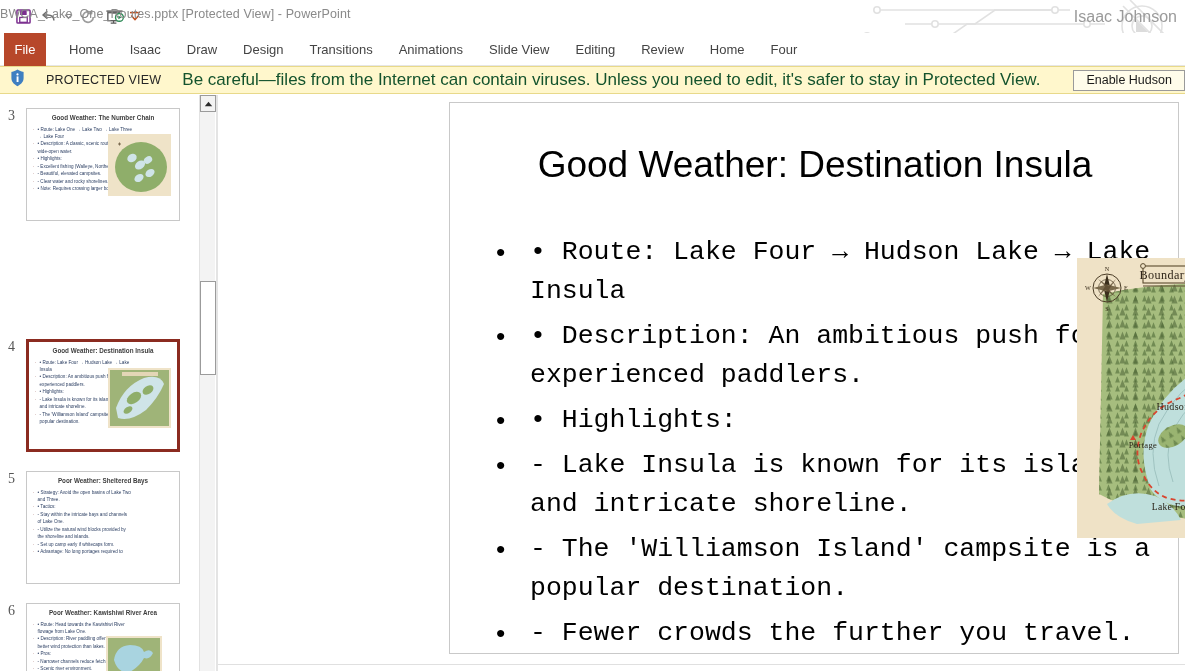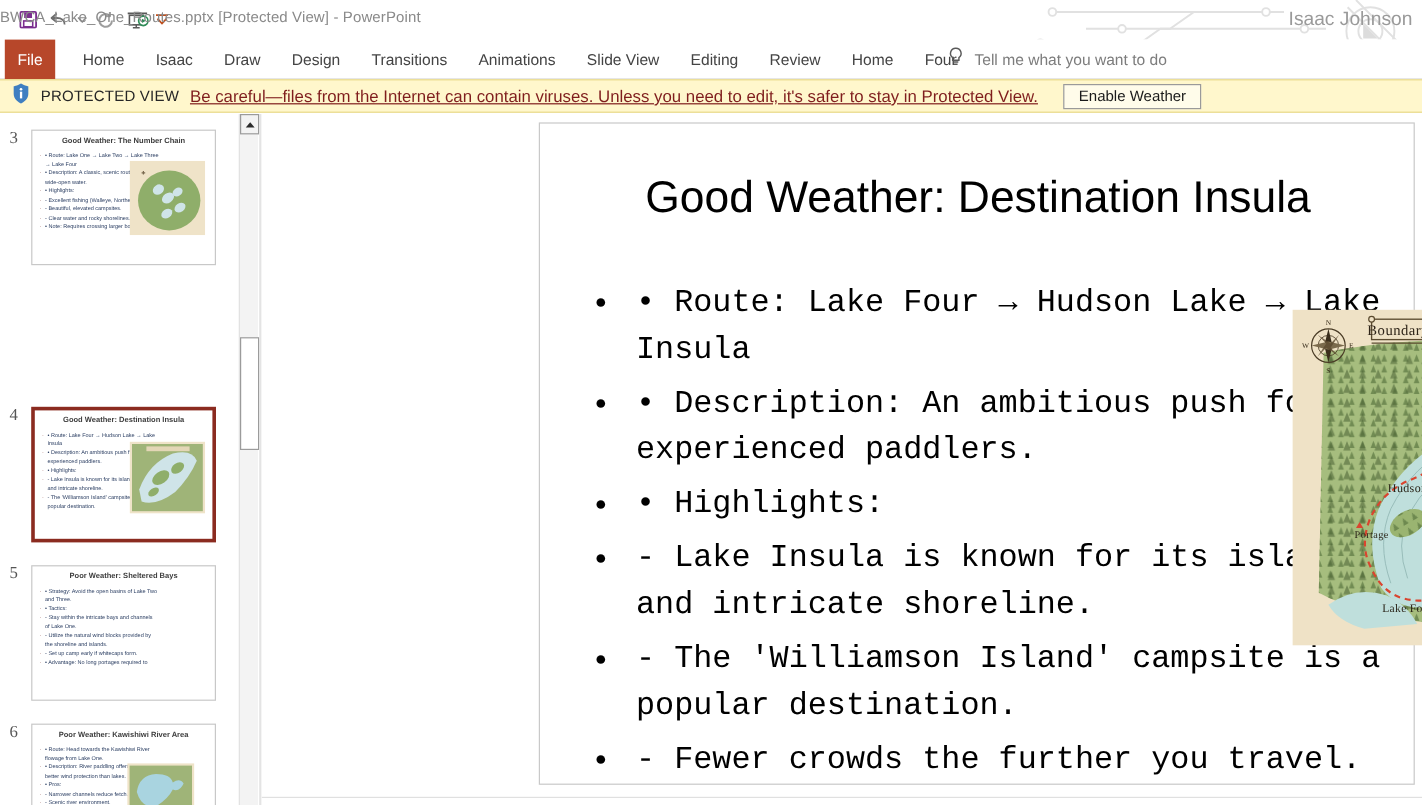--- a/index.html
+++ b/index.html
@@ -47,25 +47,25 @@
   .tellme {
     position: absolute; left: 790px; top: 0; height: 33px;
     display: flex; align-items: center; gap: 9px;
   }
   .tellme-text { font-size: 13px; color: #7d7d7d; }
 
   
   .pvbar {
     position: absolute; left: 0; top: 66px; width: 1185px; height: 28px;
     background: #fff7cc; border-top: 1px solid #e8d98a; border-bottom: 1px solid #e8d98a;
-    display: flex; align-items: center; padding-left: 10px; gap: 9px;
+    display: flex; align-items: center; padding-left: 10px; gap: 21px;
   }
   .pv-label { font-size: 12.5px; color: #262626; letter-spacing: .2px; }
   .pv-msg {
-    font-size: 14px; color: #7f1d1d; text-decoration: underline; cursor: pointer;
+    font-size: 17px; color: #14532d; cursor: pointer;
   }
   .pv-btn {
     margin-left: 12px; height: 21px; padding: 0 12px;
     background: #fffcea; border: 1px solid #9a9a9a; font-size: 12.5px; color: #1a1a1a;
     display: flex; align-items: center; cursor: pointer;
   }
 
   
   .thumbpane {
     position: absolute; left: 0; top: 95px; width: 198px; height: 576px;
@@ -222,42 +222,33 @@
       <div class="tab">Draw</div>
       <div class="tab">Design</div>
       <div class="tab">Transitions</div>
       <div class="tab">Animations</div>
       <div class="tab">Slide View</div>
       <div class="tab">Editing</div>
       <div class="tab">Review</div>
       <div class="tab">Home</div>
       <div class="tab">Four</div>
     </div>
-    <div class="tellme">
-      <span>
-        <svg width="13" height="17" viewBox="0 0 13 17">
-          <path d="M6.5 1.2 a4.3 4.3 0 0 1 2.6 7.8 v2.2 H3.9 V9 A4.3 4.3 0 0 1 6.5 1.2 Z" fill="none" stroke="#5a5a5a" stroke-width="1.2"></path>
-          <path d="M4.4 12.6 H8.6 M5 14.6 H8" stroke="#5a5a5a" stroke-width="1.2"></path>
-        </svg>
-      </span>
-      <span class="tellme-text">Tell me what you want to do</span>
-    </div>
   </div>
 
   <div class="pvbar">
     <span>
       <svg width="15" height="18" viewBox="0 0 15 18">
         <path d="M7.5 0.6 C11 2.6 13.6 3 13.6 3 v6.3 c0 4.3-4 6.8-6.1 7.9 C5.4 16.1 1.4 13.6 1.4 9.3 V3 S4 2.6 7.5 0.6 Z" fill="#3f7fc1"></path>
         <circle cx="7.5" cy="5.4" r="1.1" fill="#fff"></circle>
         <rect x="6.6" y="7.4" width="1.9" height="5.6" fill="#fff"></rect>
       </svg>
     </span>
     <span class="pv-label">PROTECTED VIEW</span>
     <span class="pv-msg">Be careful—files from the Internet can contain viruses. Unless you need to edit, it's safer to stay in Protected View.</span>
-    <span class="pv-btn">Enable Weather</span>
+    <span class="pv-btn">Enable Hudson</span>
   </div>
 
   <div class="thumbpane">
 
     <div class="thumb-row" style="top:13px;">
       <div class="thumb-num">3</div>
       <div class="thumb-card" style="width:154px;height:113px;">
         <div class="tc-title">Good Weather: The Number Chain</div>
         <div class="tc-body">
           <div class="tc-li">

